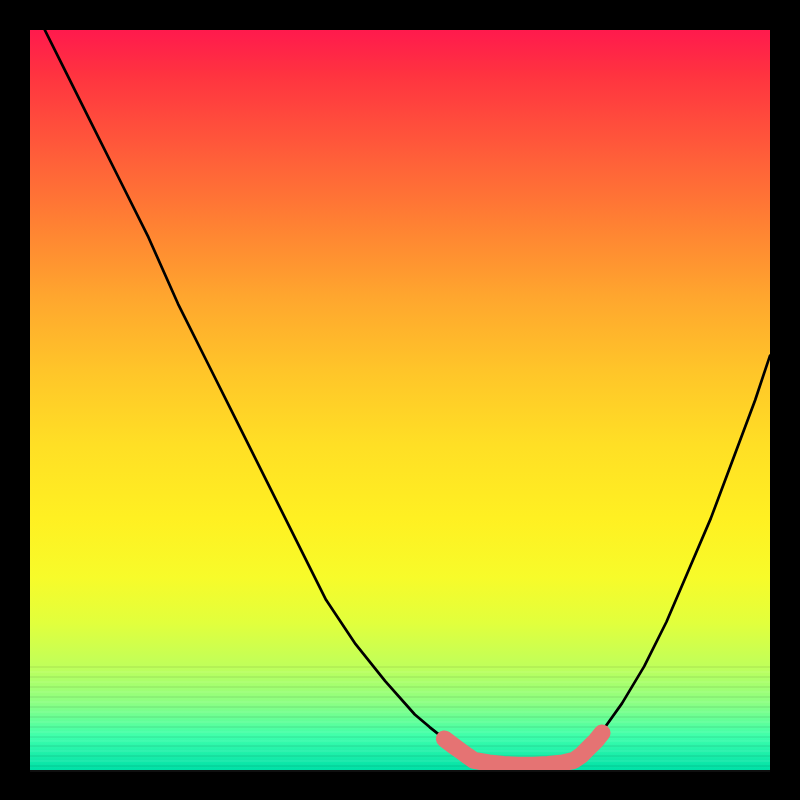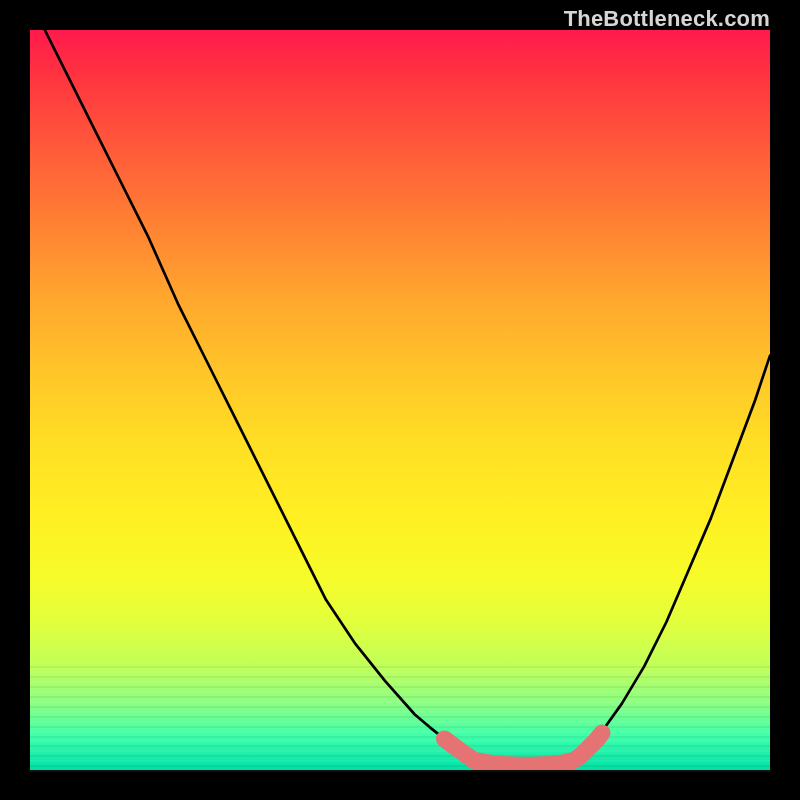--- a/index.html
+++ b/index.html
@@ -114,14 +114,13 @@
       <div class="stripe" style="top: 730.1px; background: rgba(255, 255, 255, 0.06);"></div>
       <div class="stripe" style="top: 735.1px; background: rgba(0, 0, 0, 0.055);"></div>
       <div class="stripe" style="top: 740px; background: rgba(255, 255, 255, 0.06);"></div>
     </div>
 
   <svg class="curve-svg" viewBox="0 0 740 740" preserveAspectRatio="none">
     <path id="valley-curve" class="curve-path" d="M14.80 0.00 L37.00 44.40 L59.20 88.80 L88.80 148.00 L118.40 207.20 L148.00 273.80 L177.60 333.00 L207.20 392.20 L236.80 451.40 L266.40 510.60 L296.00 569.80 L325.60 614.20 L355.20 651.20 L384.80 684.50 L399.60 697.08 L414.40 708.92 L425.50 717.80 L436.60 724.46 L444.00 730.38 L444.00 730.38 L458.80 732.97 L473.60 734.45 L488.40 735.19 L503.20 735.19 L518.00 734.45 L532.80 732.97 L543.90 730.38 L543.90 730.38 L555.00 722.24 L569.80 704.48 L592.00 673.40 L614.20 636.40 L636.40 592.00 L658.60 540.20 L680.80 488.40 L703.00 429.20 L725.20 370.00 L740.00 325.60"></path>
     <path id="salmon-seg" class="salmon-path" d="M414.40 708.92 L423.28 715.58 L431.42 721.50 L438.08 726.31 L444.00 730.38 L444.00 730.38 L458.80 732.97 L473.60 734.45 L488.40 735.19 L503.20 735.19 L518.00 734.45 L532.80 732.97 L543.90 730.38 L543.90 730.38 L551.30 725.20 L558.70 717.80 L566.10 710.40 L572.02 703.00"></path>
   </svg>
 
-  <div class="credit">TheBottleneck.com</div>
 </div>
 
 </body></html>

